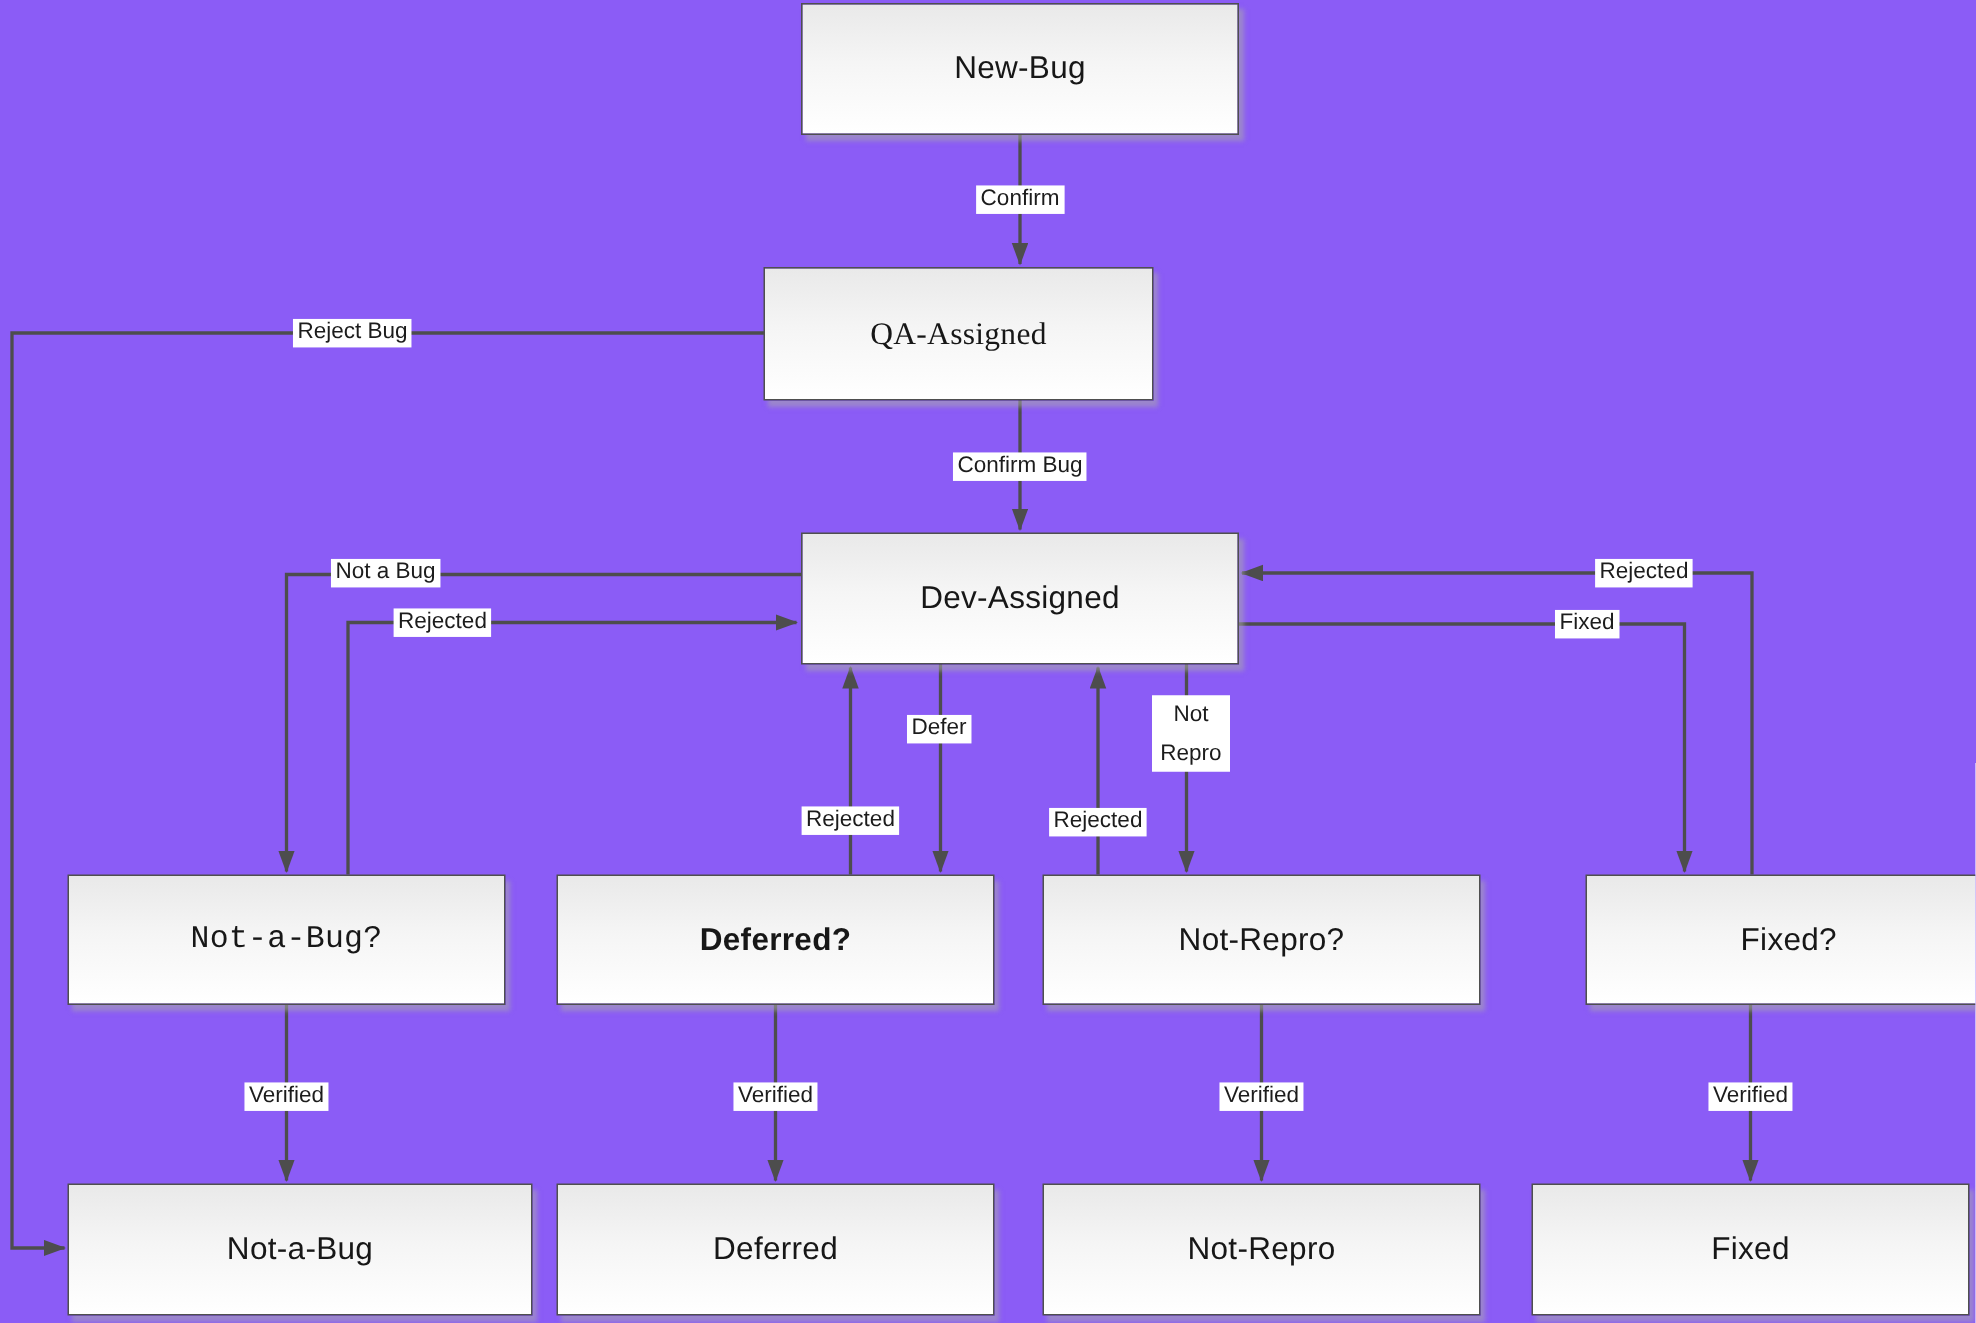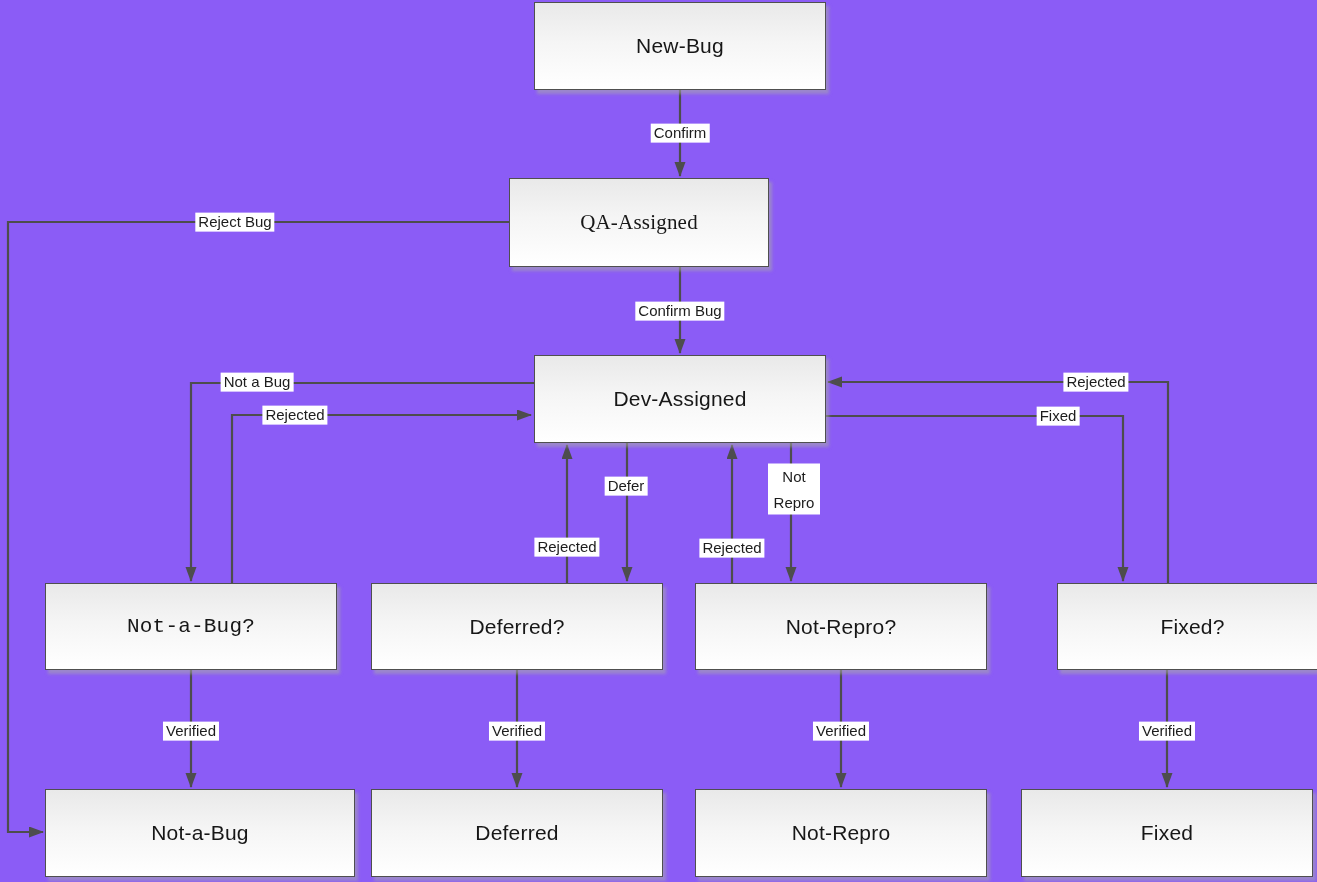--- a/index.html
+++ b/index.html
@@ -93,21 +93,21 @@
   <div class="node" style="left:509px; top:178px; width:260px; height:89px;font-family:Liberation Serif, serif;">
     <span>QA-Assigned</span>
   </div>
   <div class="node" style="left:534px; top:355px; width:292px; height:88px;">
     <span>Dev-Assigned</span>
   </div>
 
   <div class="node" style="left:45px; top:583px; width:292px; height:87px;font-family:Liberation Mono, monospace;">
     <span>Not-a-Bug?</span>
   </div>
-  <div class="node" style="left:371px; top:583px; width:292px; height:87px;">
+  <div class="node" style="left:371px; top:583px; width:292px; height:87px;font-weight:bold;">
     <span>Deferred?</span>
   </div>
   <div class="node" style="left:695px; top:583px; width:292px; height:87px;">
     <span>Not-Repro?</span>
   </div>
   <div class="node" style="left:1021px; top:583px; width:271px; height:87px;margin-left:36px;">
     <span>Fixed?</span>
   </div>
 
   <div class="node" style="left:45px; top:789px; width:310px; height:88px;">

